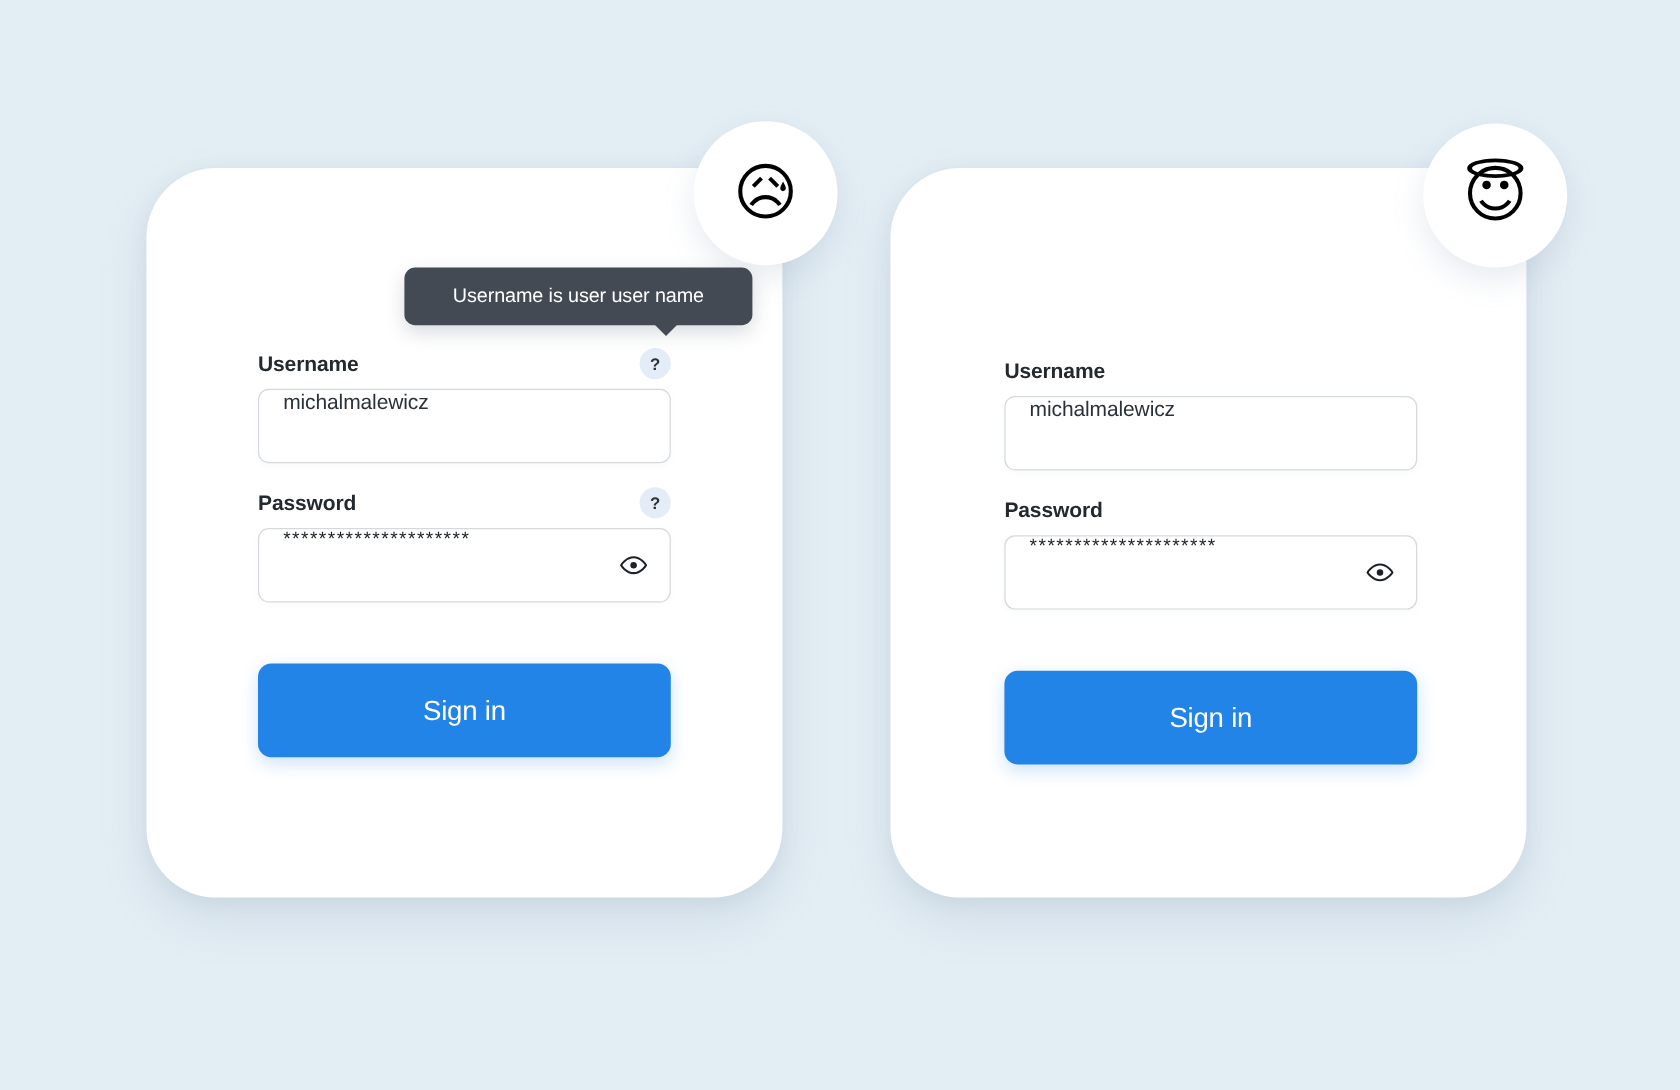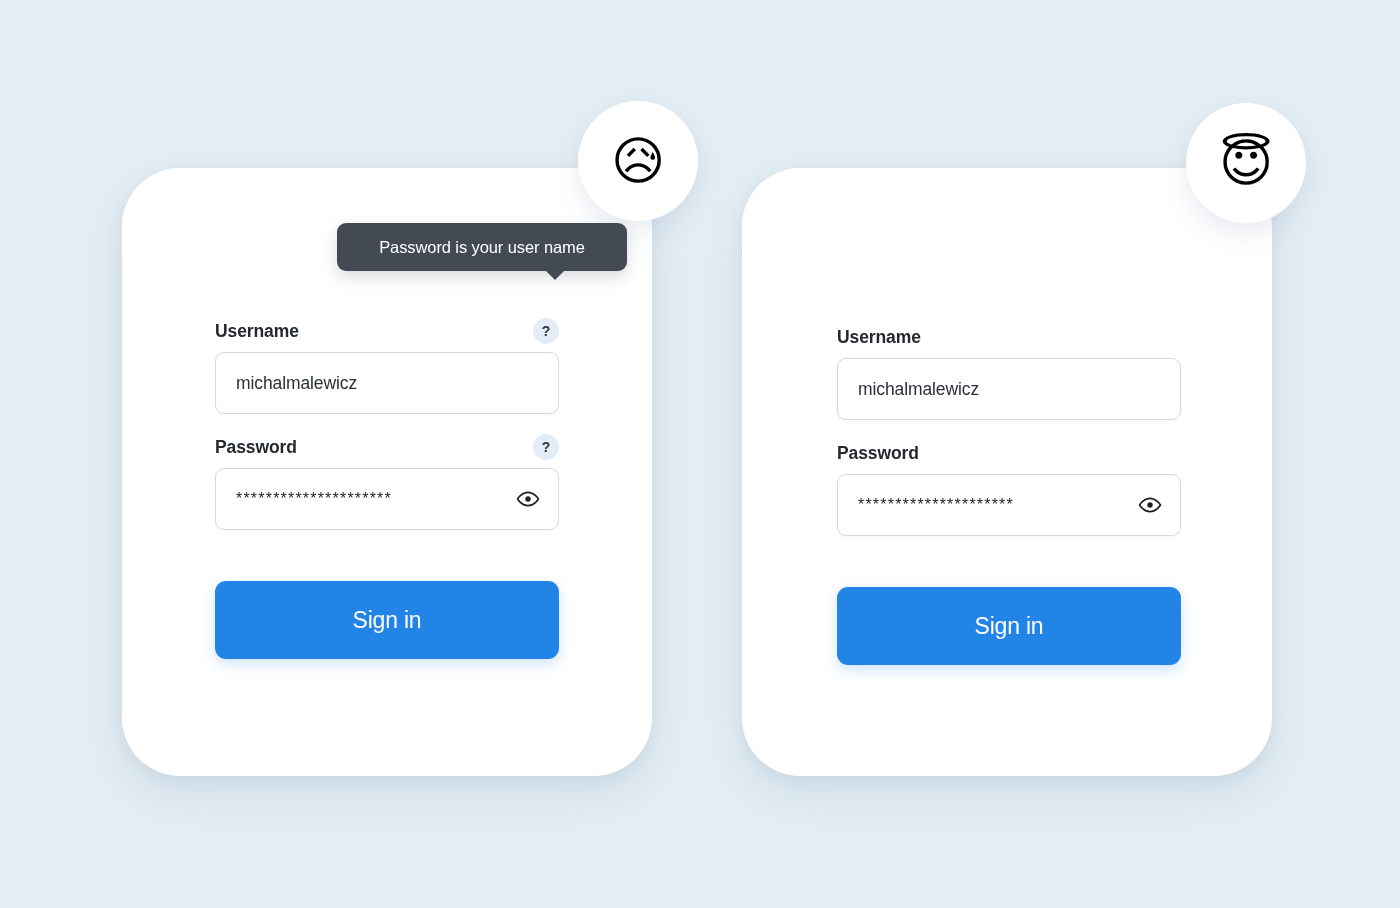--- a/index.html
+++ b/index.html
@@ -22,21 +22,20 @@
     inset: 0;
   }
 
   
   .card {
     position: absolute;
     background: #ffffff;
     border-radius: 58px;
     box-shadow: 0 18px 40px rgba(120, 145, 170, 0.16),
                 0 4px 14px rgba(120, 145, 170, 0.10);
-    margin-top: 28px;
   }
   .card-bad {
     left: 122px;
     top: 140px;
     width: 530px;
     height: 608px;
   }
   .card-good {
     left: 742px;
     top: 140px;
@@ -105,21 +104,21 @@
   }
 
   .input-box {
     position: relative;
     width: 344px;
     height: 62px;
     background: #ffffff;
     border: 1.5px solid #d5d9de;
     border-radius: 9px;
     display: flex;
-    align-items: center;
+    align-items: flex-start;
     padding: 0 20px;
     box-shadow: 0 2px 5px rgba(130, 150, 170, 0.05);
   }
   .input-value {
     font-size: 17.5px;
     color: #2b3138;
     letter-spacing: -0.1px;
     white-space: nowrap;
     overflow: hidden;
   }
@@ -221,21 +220,21 @@
             </svg>
           </span>
         </div>
       </div>
 
       <button class="signin-btn">Sign in</button>
     </div>
   </div>
 
   <div class="tooltip">
-    <span class="tooltip-text">Password is your user name</span>
+    <span class="tooltip-text">Username is user user name</span>
     <span class="tooltip-arrow"></span>
   </div>
 
   <div class="emoji-badge emoji-bad">😥</div>
 
   <div class="card card-good">
     <div class="form form-good">
 
       <div class="field">
         <div class="field-row">

